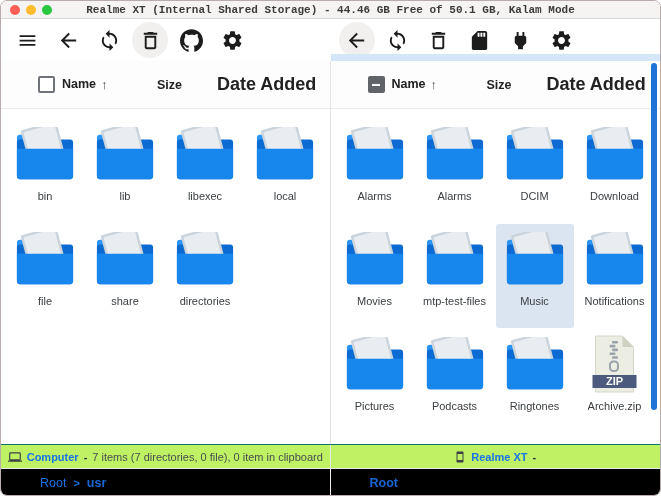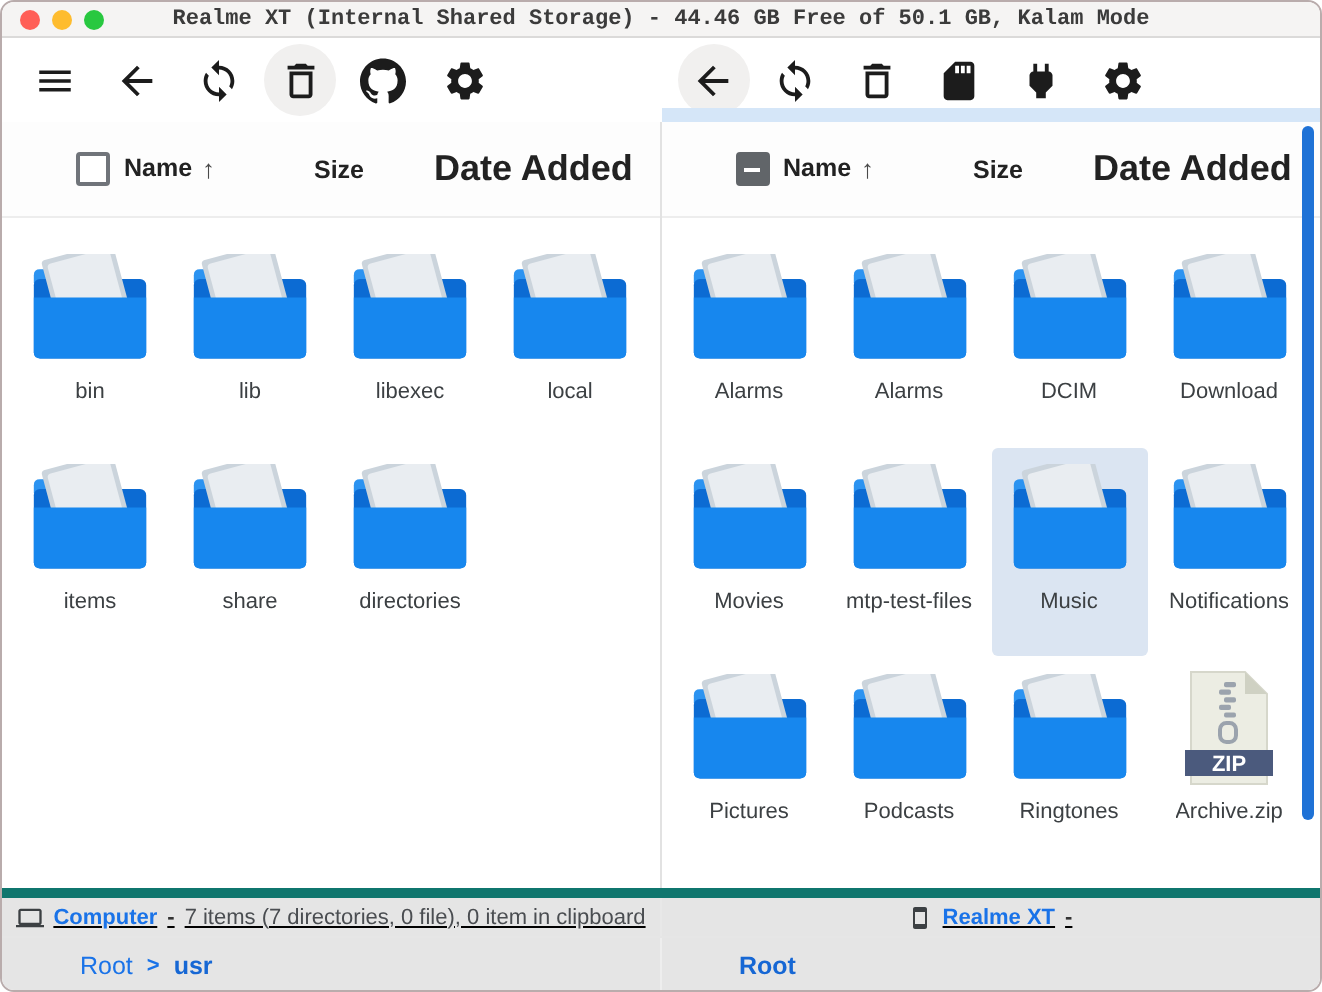--- a/index.html
+++ b/index.html
@@ -44,29 +44,29 @@
   .col-size{width:60px;font-size:12.5px;font-weight:bold;color:#222;cursor:pointer;}
   .col-date{font-size:18px;font-weight:bold;color:#222;cursor:pointer;}
   .grid{padding:10px 4px 0 5px;display:grid;grid-template-columns:repeat(4,78px);column-gap:2px;row-gap:1px;}
   .cell{height:104px;display:flex;flex-direction:column;align-items:center;border-radius:3px;cursor:pointer;}
   .cell.selected{background:#dbe5f2;}
   .cell .fold{margin-top:8px;width:62px;height:56px;}
   .cell .zipi{margin-top:6px;width:47px;height:58px;}
   .cell .label{margin-top:7px;font-size:11px;color:#3c4043;white-space:nowrap;max-width:88px;overflow:hidden;}
   .scrollbar{position:absolute;right:3px;top:2px;width:6px;height:347px;background:#1f72d6;border-radius:3px;z-index:4;cursor:pointer;}
   
-  .statusbar{height:24px;flex:0 0 24px;border-top:5px solid #0f766e;background:#e5e5e5;display:flex;text-decoration:underline;}
+  .statusbar{height:24px;flex:0 0 24px;border-top:1px solid #0f766e;background:#bef264;display:flex;}
   .status-half{width:330.5px;display:flex;align-items:center;justify-content:center;gap:5px;
     font-size:11px;color:#4a4d51;white-space:nowrap;}
   .status-half.left{border-right:1px solid #e8e8e8;}
   .status-half svg{fill:#3c4043;}
   .device-link{color:#1a73e8;font-weight:bold;cursor:pointer;}
   .status-sep{font-weight:bold;color:#333;}
   
-  .crumbbar{height:29px;flex:0 0 29px;border-top:1px solid #e6e6e6;background:#e5e5e5;display:flex;align-items:flex-start;}
+  .crumbbar{height:29px;flex:0 0 29px;border-top:1px solid #e6e6e6;background:#000000;display:flex;align-items:flex-start;}
   .bc-half{width:330.5px;padding-left:39px;font-size:12.5px;display:flex;align-items:center;}
   .bc-half.left{border-right:1px solid #eee;align-self:stretch;}
   .bc-half.left,.bc-half.right{height:100%;}
   .bc-link{color:#1a73e8;cursor:pointer;}
   .bc-sep{color:#1a73e8;font-weight:bold;margin:0 7px;font-size:11px;}
   .bc-current{color:#1667d4;font-weight:bold;cursor:pointer;}
 </style>
 </head>
 <body>
 
@@ -241,21 +241,21 @@
         <div class="cell">
             <svg class="fold">
               <use href="#sym-folder"></use>
             </svg>
             <span class="label">local</span>
           </div>
         <div class="cell">
             <svg class="fold">
               <use href="#sym-folder"></use>
             </svg>
-            <span class="label">items</span>
+            <span class="label">file</span>
           </div>
         <div class="cell">
             <svg class="fold">
               <use href="#sym-folder"></use>
             </svg>
             <span class="label">share</span>
           </div>
         <div class="cell">
             <svg class="fold">
               <use href="#sym-folder"></use>

